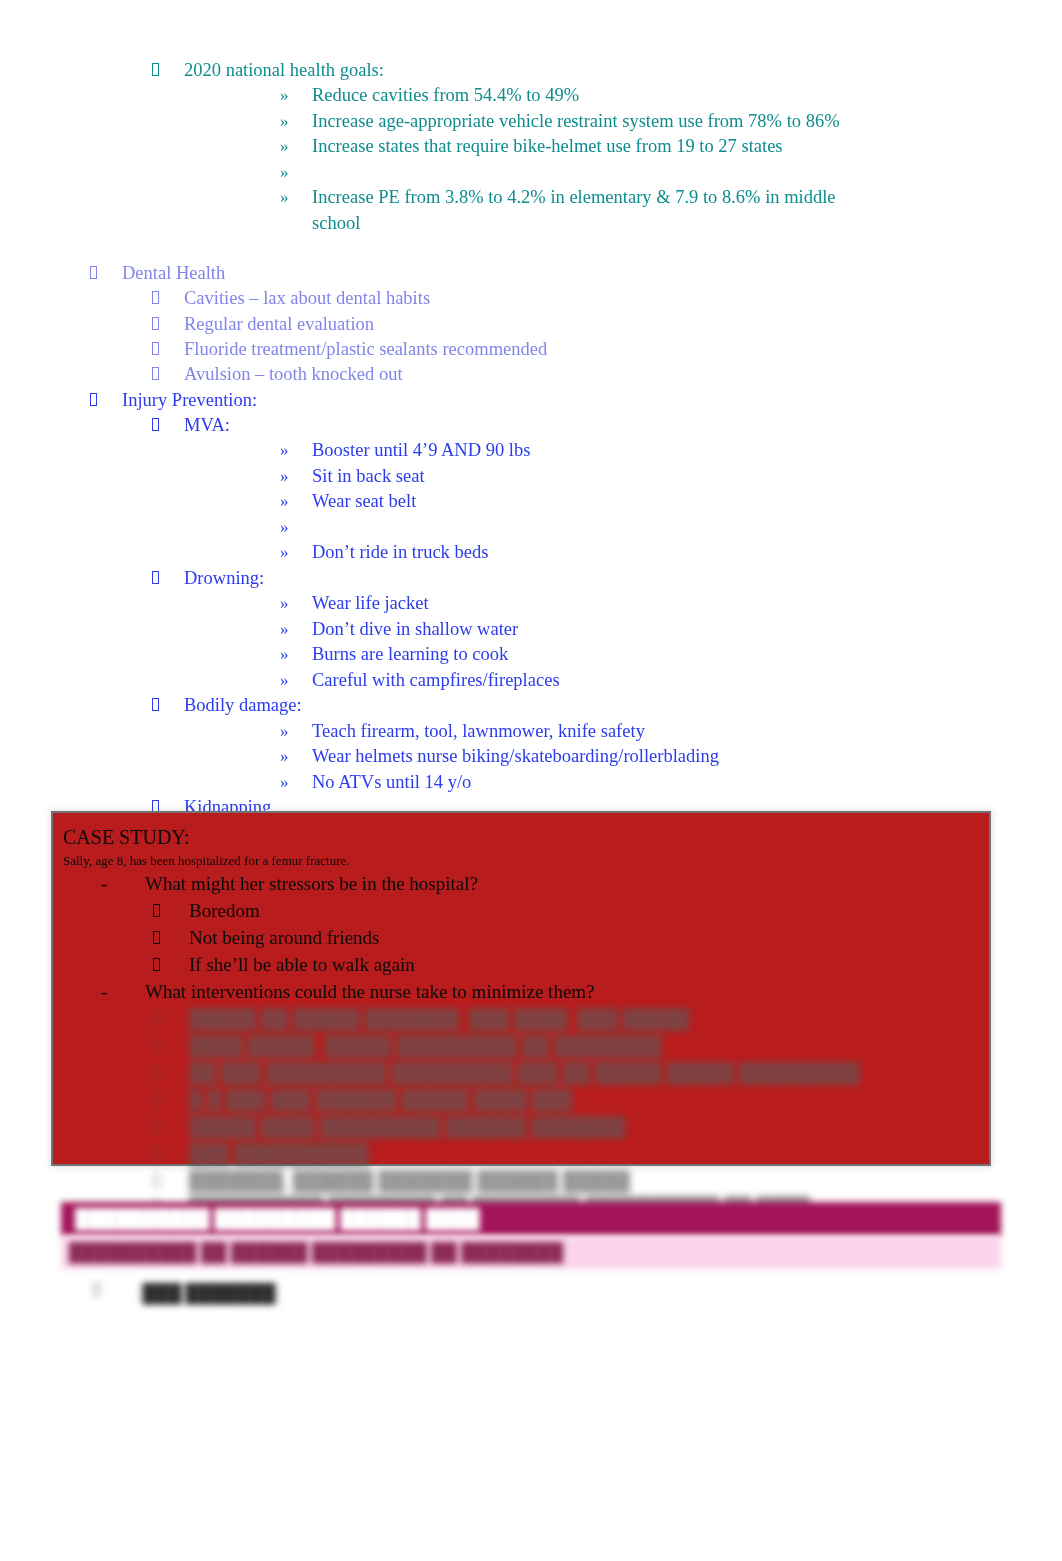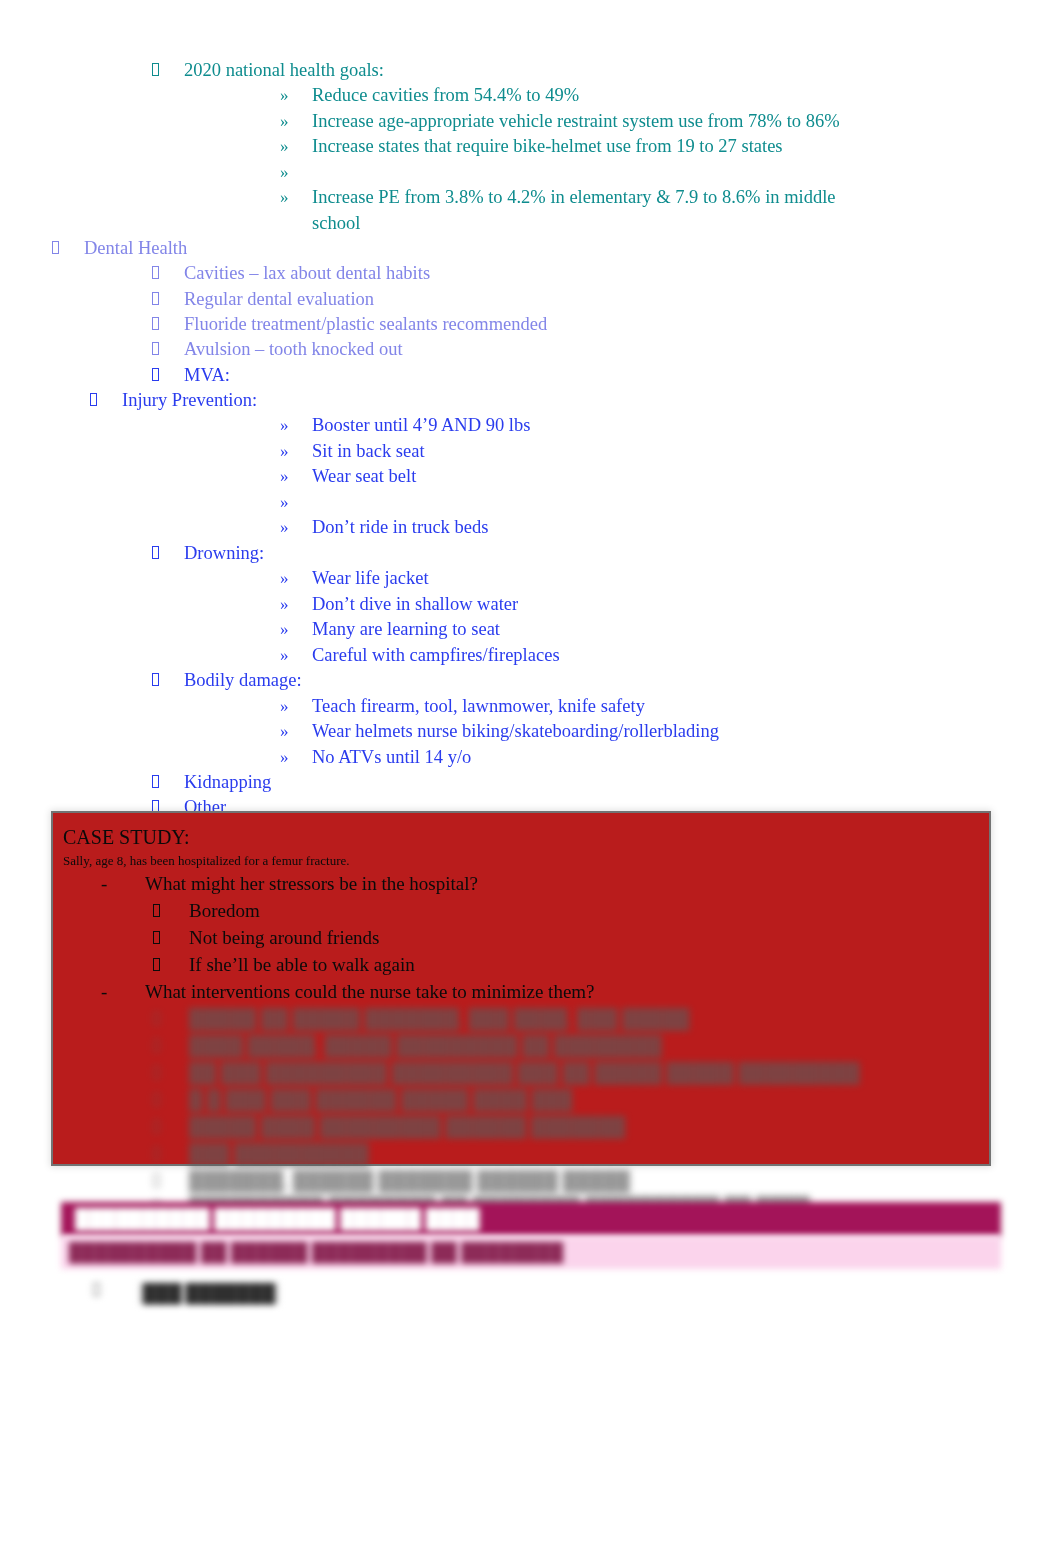--- a/index.html
+++ b/index.html
@@ -201,50 +201,50 @@
       <span class="txt c-teal">Increase states that require bike-helmet use from 19 to 27 states</span>
     </div>
     <div class="row lvl3">
       <span class="bullet chev c-teal">»</span>
     </div>
     <div class="row lvl3">
       <span class="bullet chev c-teal">»</span>
       <span class="txt c-teal">Increase PE from 3.8% to 4.2% in elementary &amp; 7.9 to 8.6% in middle school</span>
     </div>
 
-    <div class="row" style="padding-left:52px;">
+    <div class="row" style="padding-left:90px;margin-top:25px;">
       <span class="bullet c-violet"><span class="tofu"></span></span>
       <span class="txt c-violet">Dental Health</span>
     </div>
     <div class="row lvl1">
       <span class="bullet c-violet"><span class="tofu"></span></span>
       <span class="txt c-violet">Cavities – lax about dental habits</span>
     </div>
     <div class="row lvl1">
       <span class="bullet c-violet"><span class="tofu"></span></span>
       <span class="txt c-violet">Regular dental evaluation</span>
     </div>
     <div class="row lvl1">
       <span class="bullet c-violet"><span class="tofu"></span></span>
       <span class="txt c-violet">Fluoride treatment/plastic sealants recommended</span>
     </div>
     <div class="row lvl1">
       <span class="bullet c-violet"><span class="tofu"></span></span>
       <span class="txt c-violet">Avulsion – tooth knocked out</span>
     </div>
 
+    <div class="row" style="padding-left:90px;">
+      <span class="bullet c-blue"><span class="tofu"></span></span>
+      <span class="txt c-blue">Injury Prevention:</span>
+    </div>
+
     <div class="row lvl1">
       <span class="bullet c-blue"><span class="tofu"></span></span>
       <span class="txt c-blue">MVA:</span>
     </div>
-
-    <div class="row" style="padding-left:90px;">
-      <span class="bullet c-blue"><span class="tofu"></span></span>
-      <span class="txt c-blue">Injury Prevention:</span>
-    </div>
     <div class="row lvl3">
       <span class="bullet chev c-blue">»</span>
       <span class="txt c-blue">Booster until 4’9 AND 90 lbs</span>
     </div>
     <div class="row lvl3">
       <span class="bullet chev c-blue">»</span>
       <span class="txt c-blue">Sit in back seat</span>
     </div>
     <div class="row lvl3">
       <span class="bullet chev c-blue">»</span>
@@ -266,21 +266,21 @@
       <span class="bullet chev c-blue">»</span>
       <span class="txt c-blue">Wear life jacket</span>
     </div>
     <div class="row lvl3">
       <span class="bullet chev c-blue">»</span>
       <span class="txt c-blue">Don’t dive in shallow water</span>
     </div>
 
     <div class="row lvl3">
       <span class="bullet chev c-blue">»</span>
-      <span class="txt c-blue">Many are learning to seat</span>
+      <span class="txt c-blue">Burns are learning to cook</span>
     </div>
     <div class="row lvl3">
       <span class="bullet chev c-blue">»</span>
       <span class="txt c-blue">Careful with campfires/fireplaces</span>
     </div>
 
     <div class="row lvl1">
       <span class="bullet c-blue"><span class="tofu"></span></span>
       <span class="txt c-blue">Bodily damage:</span>
     </div>

